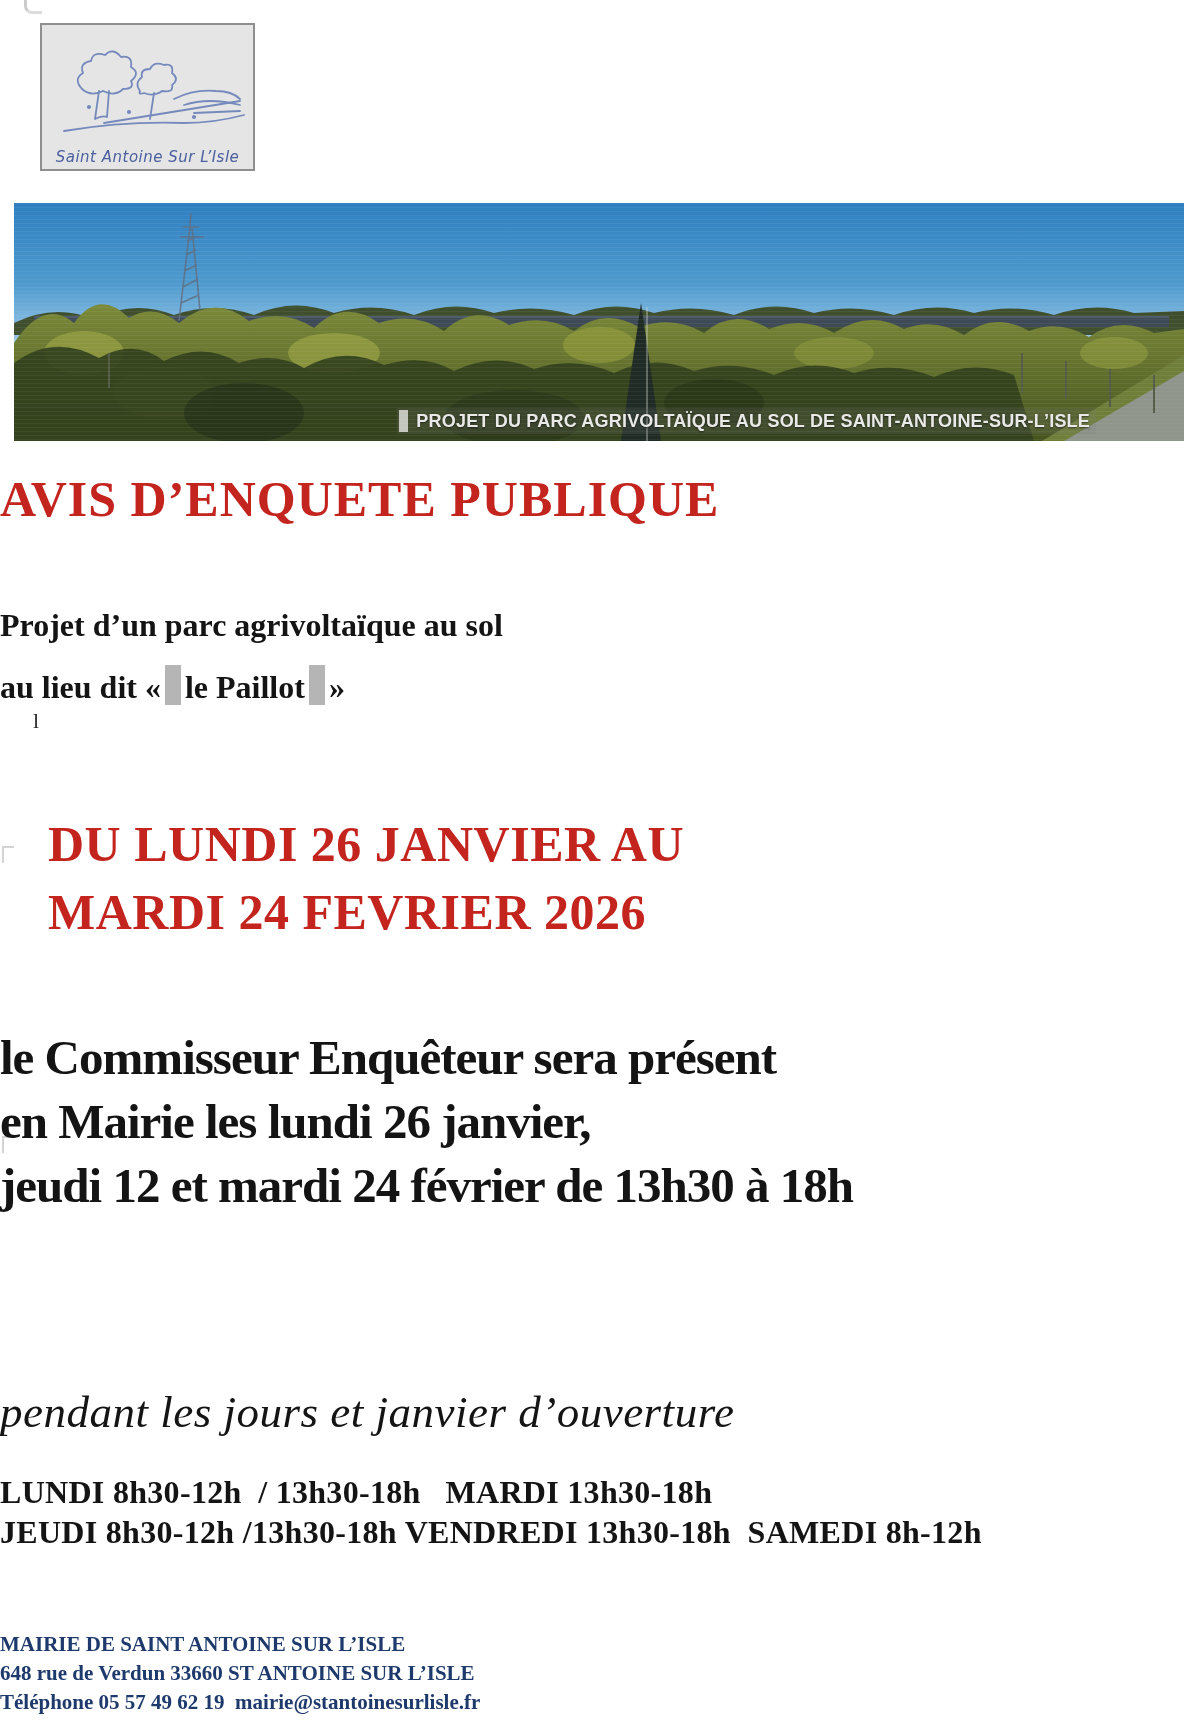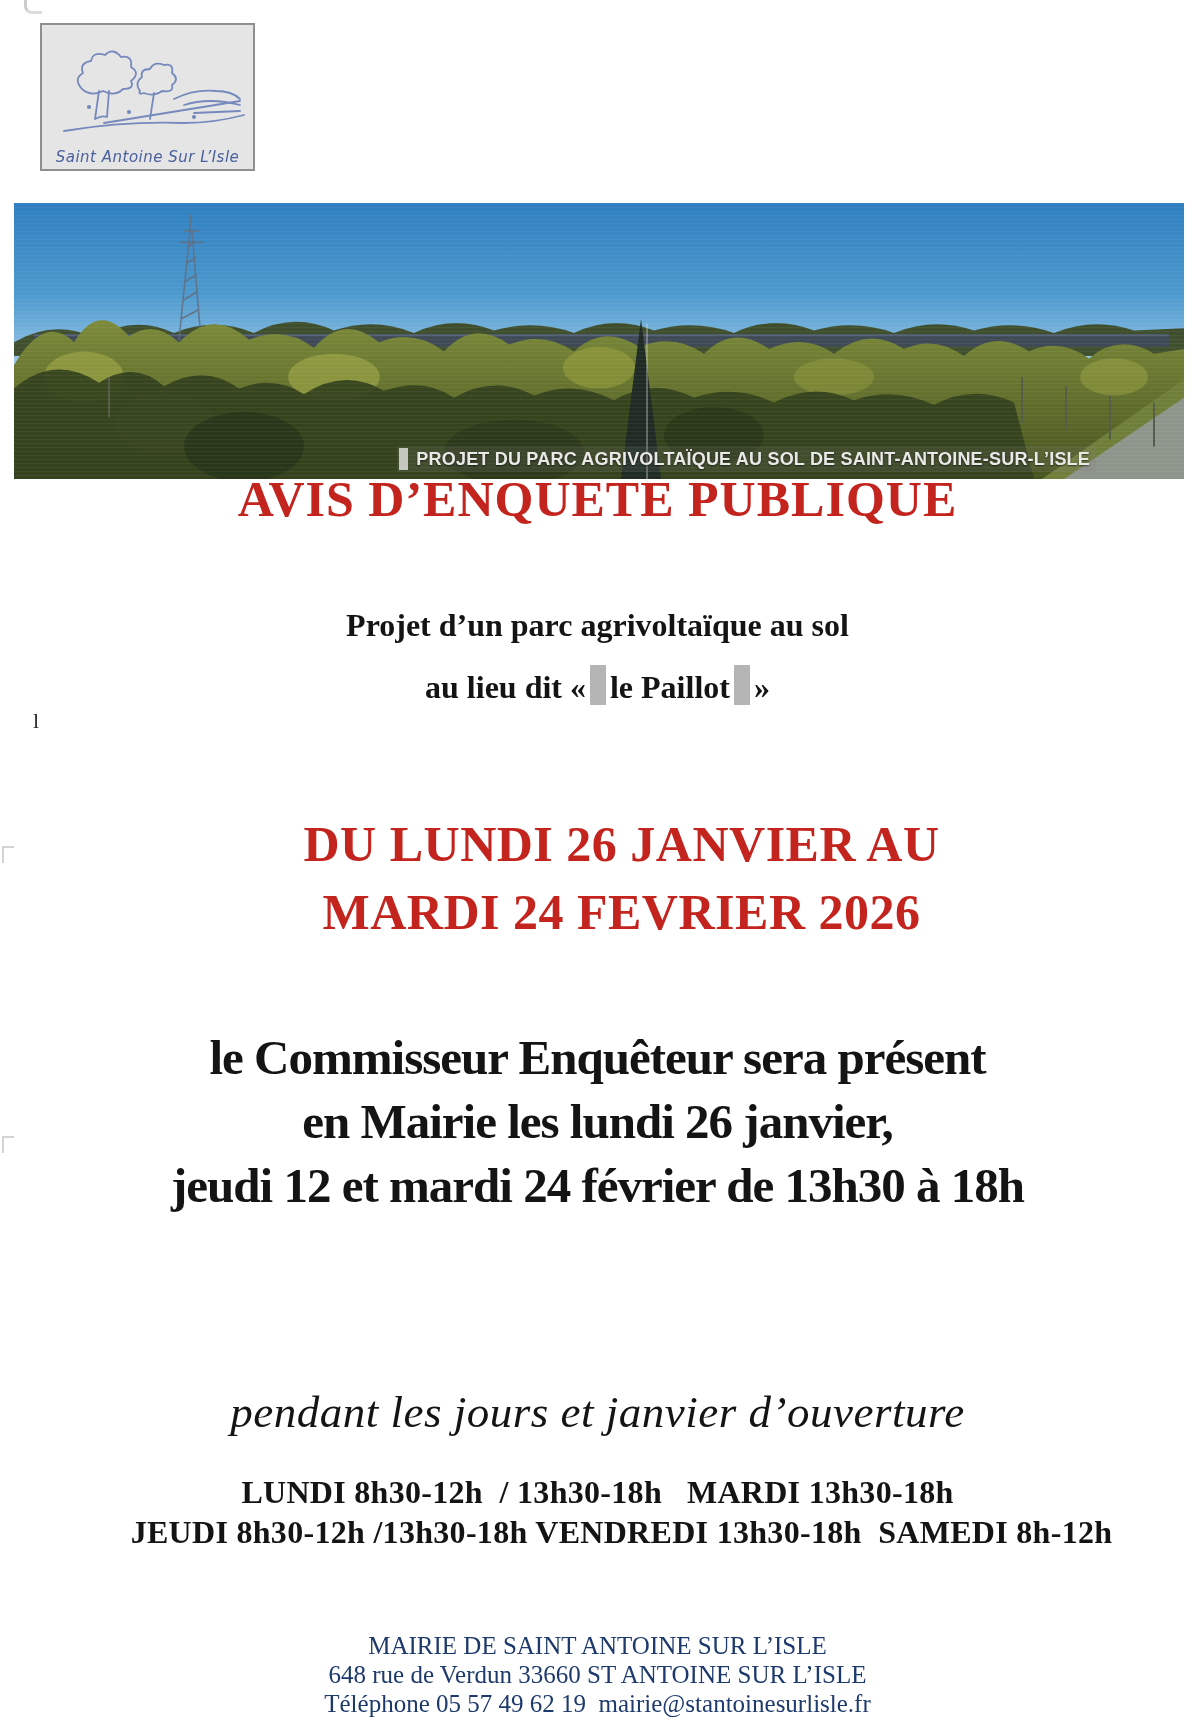--- a/index.html
+++ b/index.html
@@ -17,44 +17,44 @@
   .stray-mark{position:absolute;left:33px;top:708px;font-size:22px;color:#2a2a2a;
     font-family:"Liberation Serif",serif;}
   
   .logo-box{position:absolute;left:40px;top:23px;width:215px;height:148px;
     border:2px solid #8f8f8f;background:#e5e5e5;box-sizing:border-box;}
   .logo-box svg{display:block;}
   .logo-caption{position:absolute;left:0;right:0;bottom:3px;text-align:center;
     font-family:"DejaVu Sans",sans-serif;font-style:italic;font-size:15px;
     color:#4a5f9e;letter-spacing:.5px;white-space:nowrap;}
   
-  .photo{position:absolute;left:14px;top:203px;width:1170px;height:276px;overflow:hidden;}
+  .photo{position:absolute;left:14px;top:203px;width:1170px;height:238px;overflow:hidden;}
   .photo svg{display:block;width:100%;height:100%;}
   .photo-scanlines{position:absolute;inset:0;pointer-events:none;
     background:repeating-linear-gradient(180deg, rgba(255,255,255,.05) 0 1px, rgba(0,0,0,0) 1px 4px);}
   .photo-caption{position:absolute;right:88px;bottom:7px;display:flex;align-items:center;gap:8px;
     background:rgba(130,130,130,.18);padding:2px 6px 2px 2px;}
   .caption-marker{width:9px;height:22px;background:rgba(240,240,238,.75);flex:none;}
   .photo-caption-text{font-family:"Liberation Sans",sans-serif;font-weight:bold;font-size:18px;
     color:#e9e9e7;letter-spacing:.2px;white-space:nowrap;
     text-shadow:0 1px 2px rgba(0,0,0,.55);}
   
-  .center-line{position:absolute;left:0;right:0;text-align:center;white-space:nowrap;}
+  .center-line{position:absolute;left:0;right:0;white-space:nowrap;}
   .notice-title{top:470px;font-size:50px;font-weight:bold;color:#c4241e;letter-spacing:1px;}
   .subject{top:594px;font-size:32px;font-weight:bold;color:#141414;line-height:62px;}
   .hl-bar{display:inline-block;width:16px;height:40px;background:#b5b5b5;
     vertical-align:-7px;margin:0 4px;}
   .dates{top:810px;font-size:50px;font-weight:bold;color:#c4241e;line-height:68px;letter-spacing:.5px;padding-left:48px;}
   .presence{top:1026px;font-size:49px;font-weight:bold;color:#141414;line-height:64px;letter-spacing:-1px;}
   .dossier-1{top:1313px;font-size:46px;font-weight:bold;font-style:italic;color:#141414;}
   .dossier-2{top:1386px;font-size:45px;font-style:italic;color:#141414;letter-spacing:.5px;}
   .hours{font-size:32px;font-weight:bold;color:#141414;white-space:pre;letter-spacing:.3px;}
   .hours-1{top:1474px;}
-  .hours-2{top:1514px;margin-left:48px;}
-  .footer-line{font-size:25px;font-weight:normal;color:#1e3a6d;white-space:pre;}
+  .hours-2{top:1514px;}
+  .footer-line{font-size:21px;font-weight:bold;color:#1e3a6d;white-space:pre;}
   .footer-1{top:1632px;}
   .footer-2{top:1661px;}
   .footer-3{top:1690px;}
 </style>
 </head>
 <body>
 
 <div class="page">
 
   <div class="scan-mark-tl"></div>

